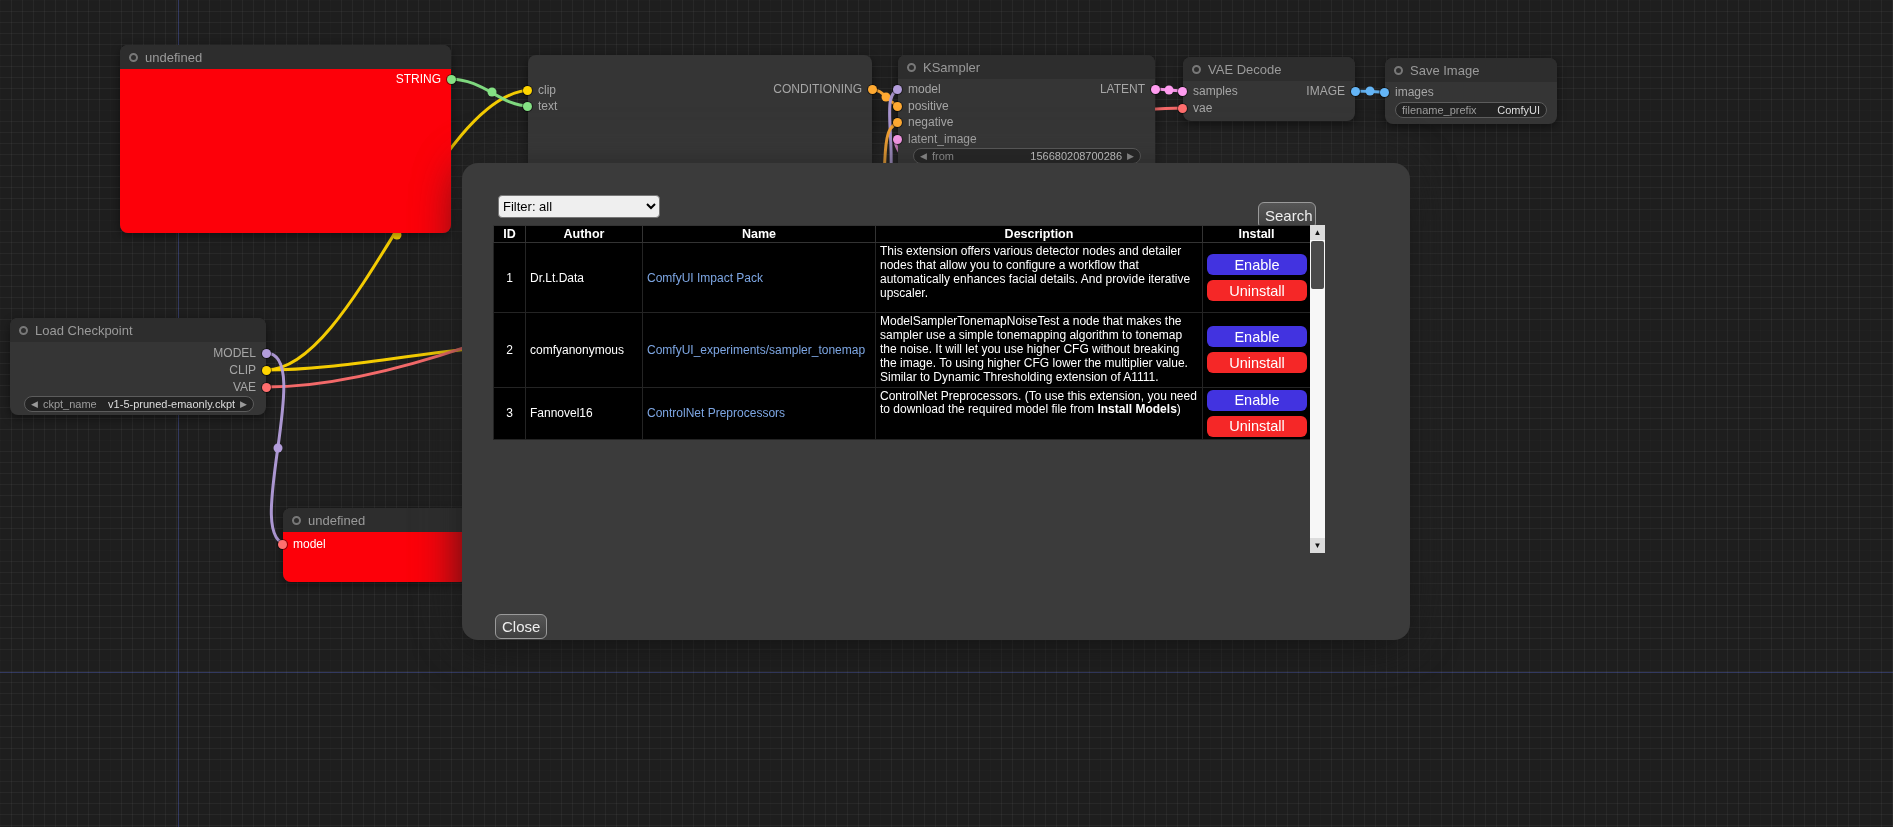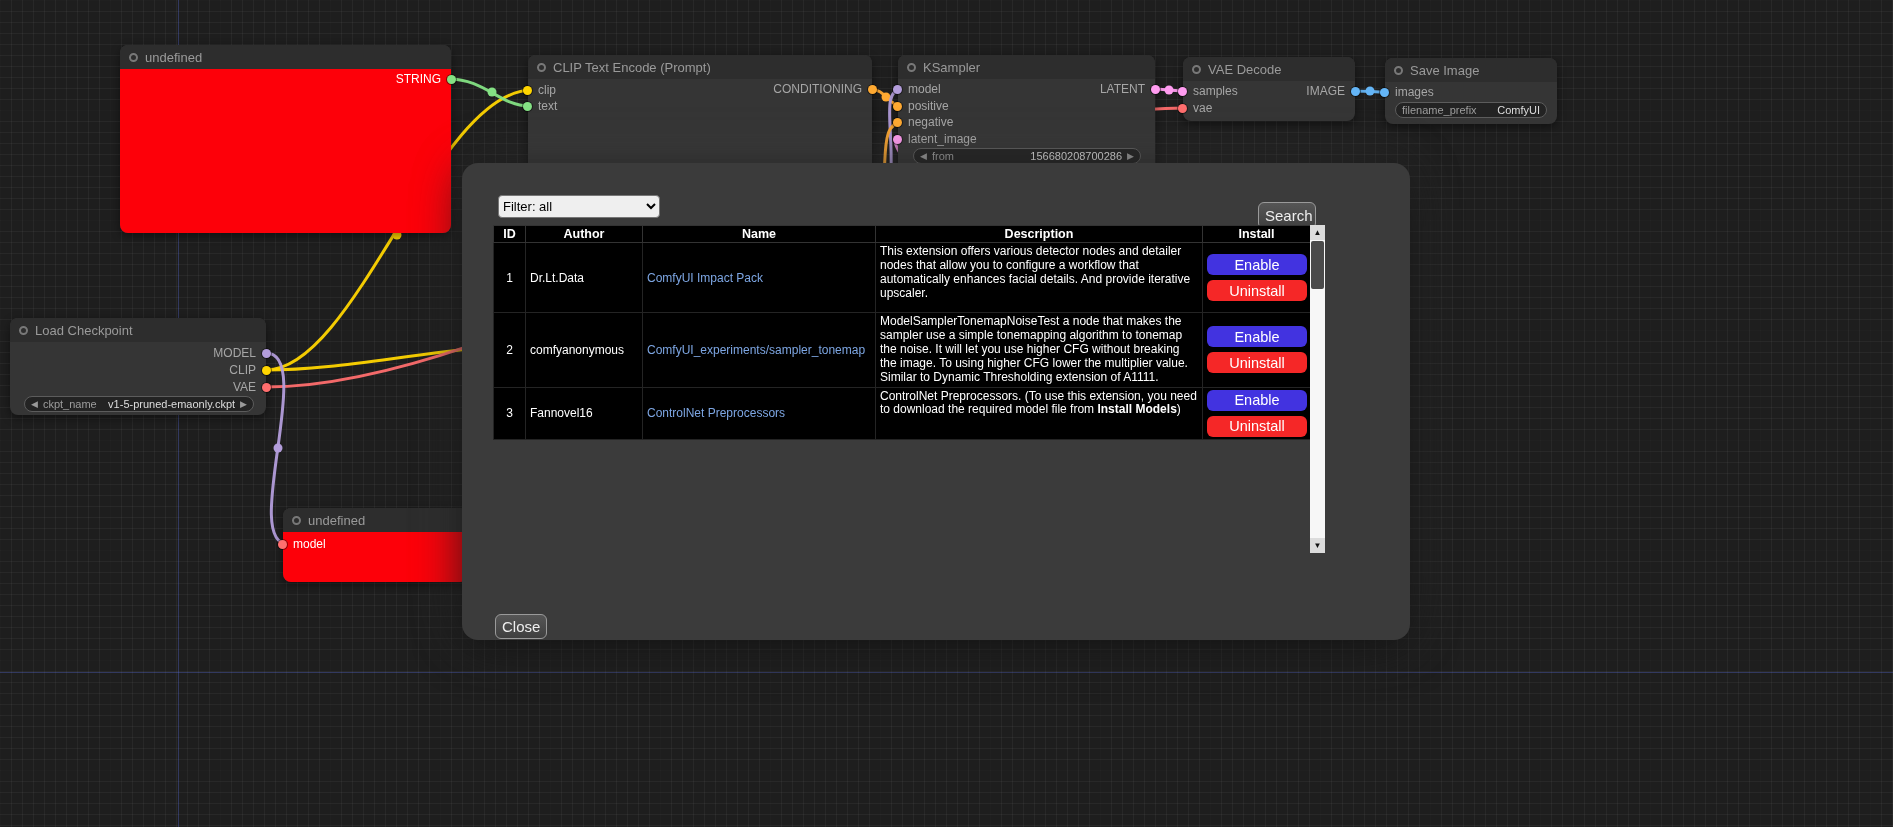--- a/index.html
+++ b/index.html
@@ -157,24 +157,20 @@
     <span>undefined</span>
   </div>
   <div class="node-body red"></div>
   <div class="slot out" style="top:27px">
     <span class="white">STRING</span>
     <span class="dot" style="background:#84e184"></span>
   </div>
 </div>
 
 <div class="node" style="left:528px;top:55px;width:344px;height:170px">
-  <div class="node-header">
-    <span class="collapse-dot"></span>
-    <span>CLIP Text Encode (Prompt)</span>
-  </div>
   <div class="slot in" style="top:28px">
     <span class="dot" style="background:#FFD500"></span>
     <span>clip</span>
   </div>
   <div class="slot in" style="top:44px">
     <span class="dot" style="background:#84e184"></span>
     <span>text</span>
   </div>
   <div class="slot out" style="top:27px">
     <span>CONDITIONING</span>

